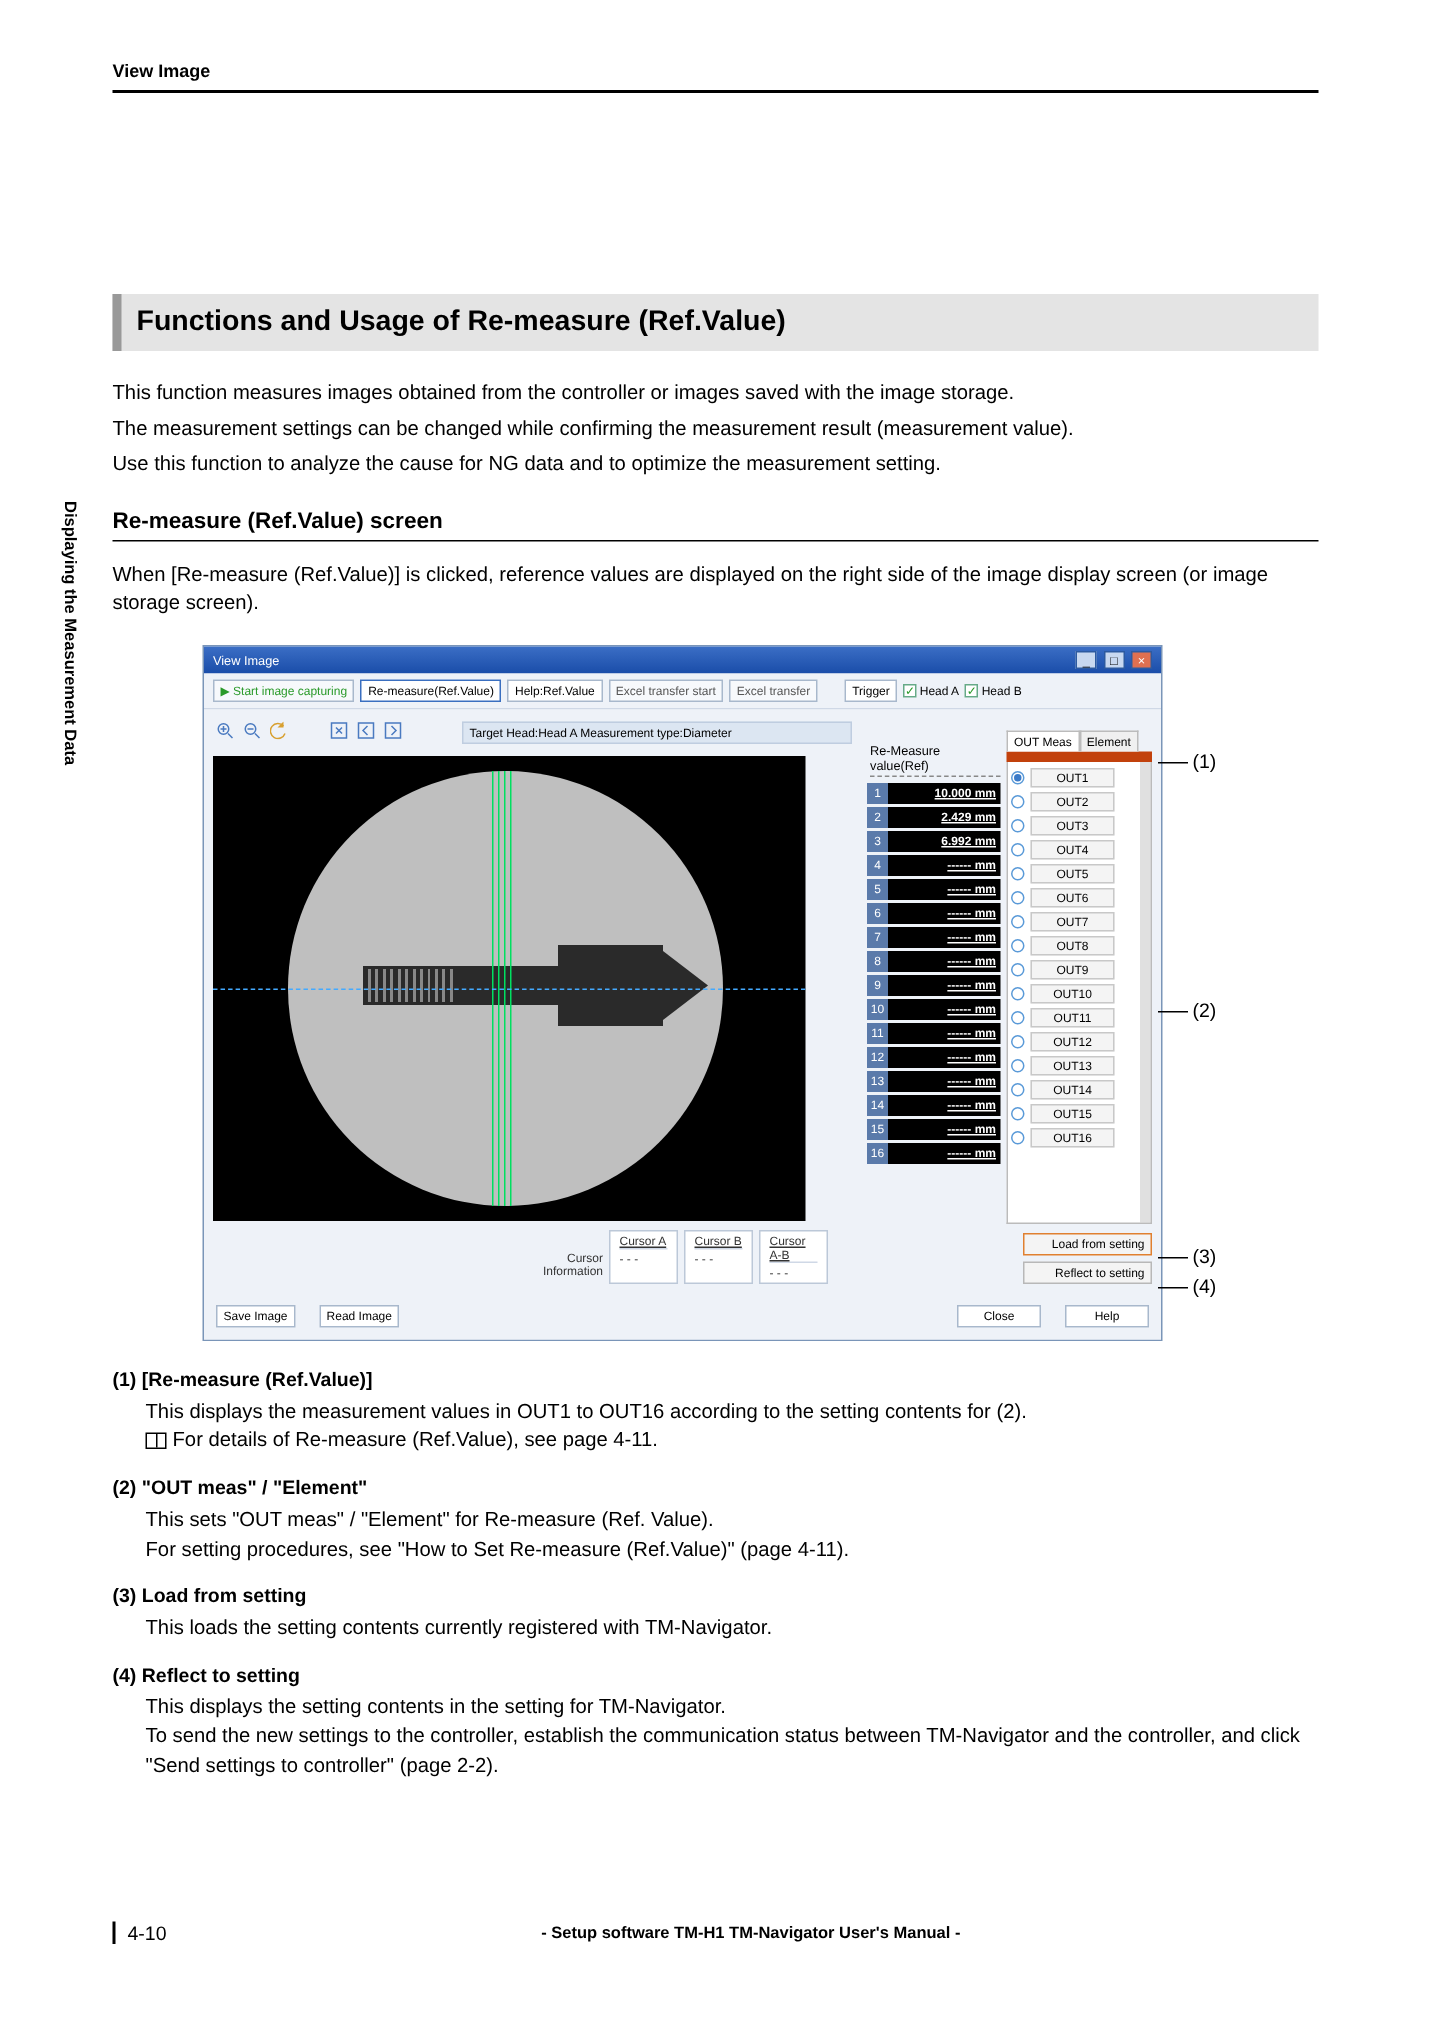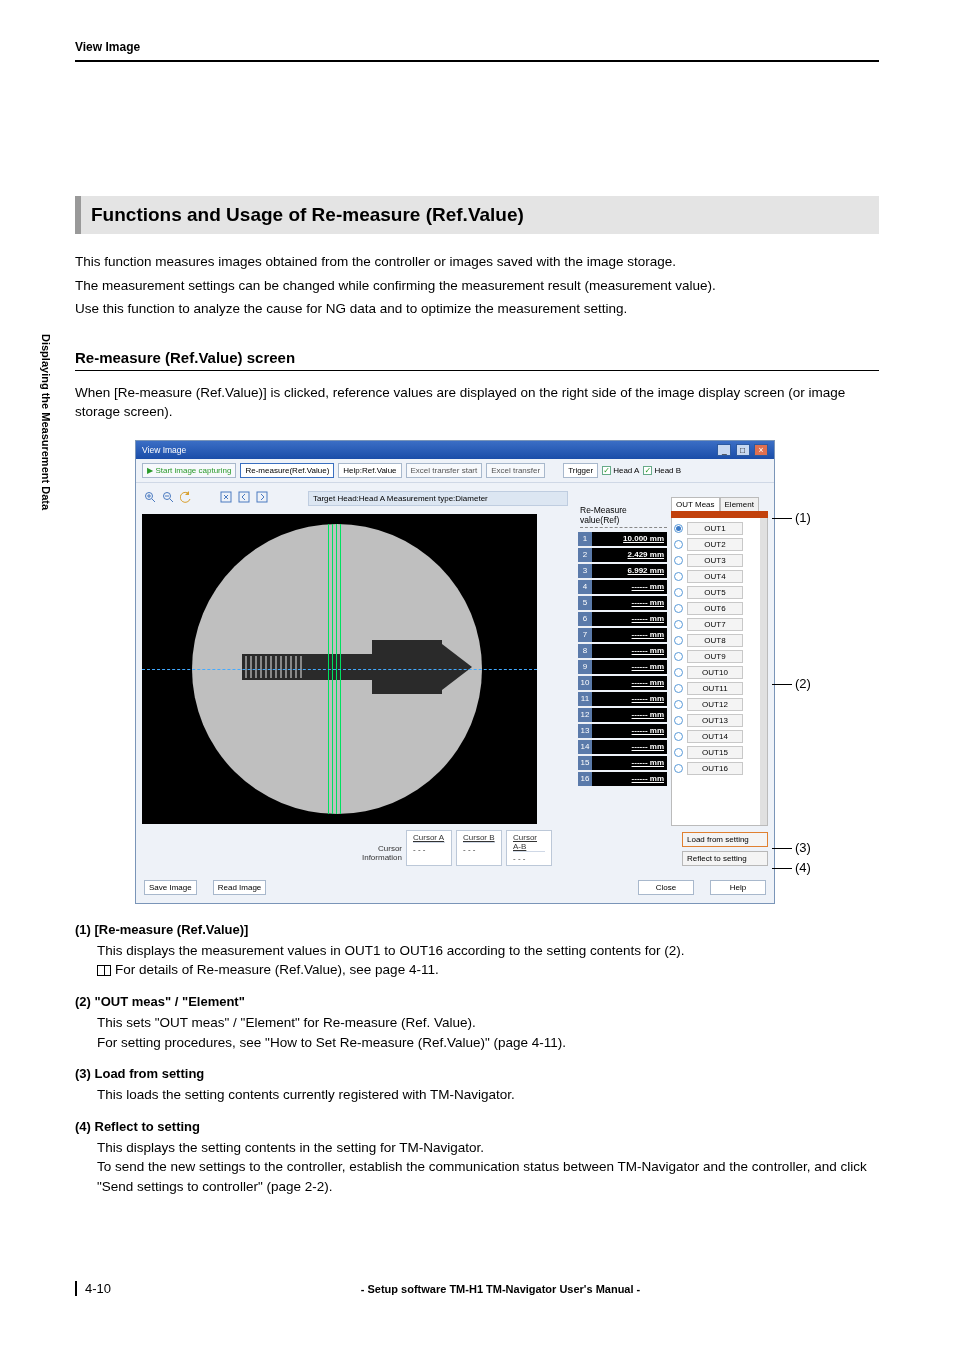--- a/index.html
+++ b/index.html
@@ -37,21 +37,21 @@
     border-left: 6px solid #999;
     padding: 8px 10px;
     font-size: 19px; font-weight: bold;
     margin-bottom: 18px;
   }
   .para { font-size: 13.5px; line-height: 1.45; margin-bottom: 4px; }
   .subhead {
     font-size: 15px; font-weight: bold;
     border-bottom: 1px solid #000;
     padding-bottom: 4px;
-    margin-top: 30px; margin-bottom: 12px;
+    margin-top: 20px; margin-bottom: 12px;
   }
   
   .mock-window {
     width: 640px; margin: 18px 0 18px 60px;
     border: 1px solid #7a95b8;
     position: relative;
     font-size: 8.5px;
   }
   .mw-titlebar {
     background: linear-gradient(#3b6ec5,#1a4da9);
@@ -113,21 +113,21 @@
   .mw-outpanel { width:105px; padding:6px 6px 6px 2px; display:flex; flex-direction:column; }
   .tabs { display:flex; border-bottom:7px solid #c2410c; margin-top:8px; }
   .tab { border:1px solid #bbb; border-bottom:none; padding:2px 4px; font-size:8px; background:#f0f0f0; }
   .tab:first-child { background:#fff; }
   .outlist { flex:1; border:1px solid #bbb; border-top:none; background:#fff; padding:4px 2px; box-shadow:inset -7px 0 0 #e0e0e0; }
   .outrow { display:flex; align-items:center; gap:4px; margin-bottom:3px; }
   .radio { width:9px; height:9px; border:1px solid #5a9ad8; border-radius:50%; display:inline-flex; align-items:center; justify-content:center; }
   .radio.sel::after { content:""; width:5px; height:5px; background:#3a7ac8; border-radius:50%; }
   .outbtn { border:1px solid #c8c8c8; background:#f4f4f4; font-size:8px; padding:1px 0; width:56px; text-align:center; }
   .sidebtns { margin-top:6px; display:flex; flex-direction:column; gap:4px; align-items:flex-end; }
-  .loadbtn, .reflectbtn { border:1px solid #b8b8b8; background:#f4f4f4; font-size:8px; padding:2px 4px; width:86px; text-align:left; }
+  .loadbtn, .reflectbtn { border:1px solid #b8b8b8; background:#f4f4f4; font-size:8px; padding:2px 4px; width:86px; text-align:right; }
   .loadbtn { border:1.5px solid #e08030; }
   .mw-footer { background:#eef2f8; padding:8px; display:flex; gap:16px; }
   .mw-footer .spacer { flex:1; }
   .callout-line { position:absolute; border-top:1px solid #000; }
   .callout-lbl { position:absolute; font-size:13px; }
   .list { margin-top:16px; }
   .li { margin-bottom:14px; }
   .li-head { font-size:13px; font-weight:bold; }
   .li-body { font-size:13.5px; line-height:1.45; padding-left:22px; margin-top:4px; }
   .bookicon { display:inline-block; width:14px; height:11px; border:1px solid #000; position:relative; vertical-align:middle; margin-right:4px; }

